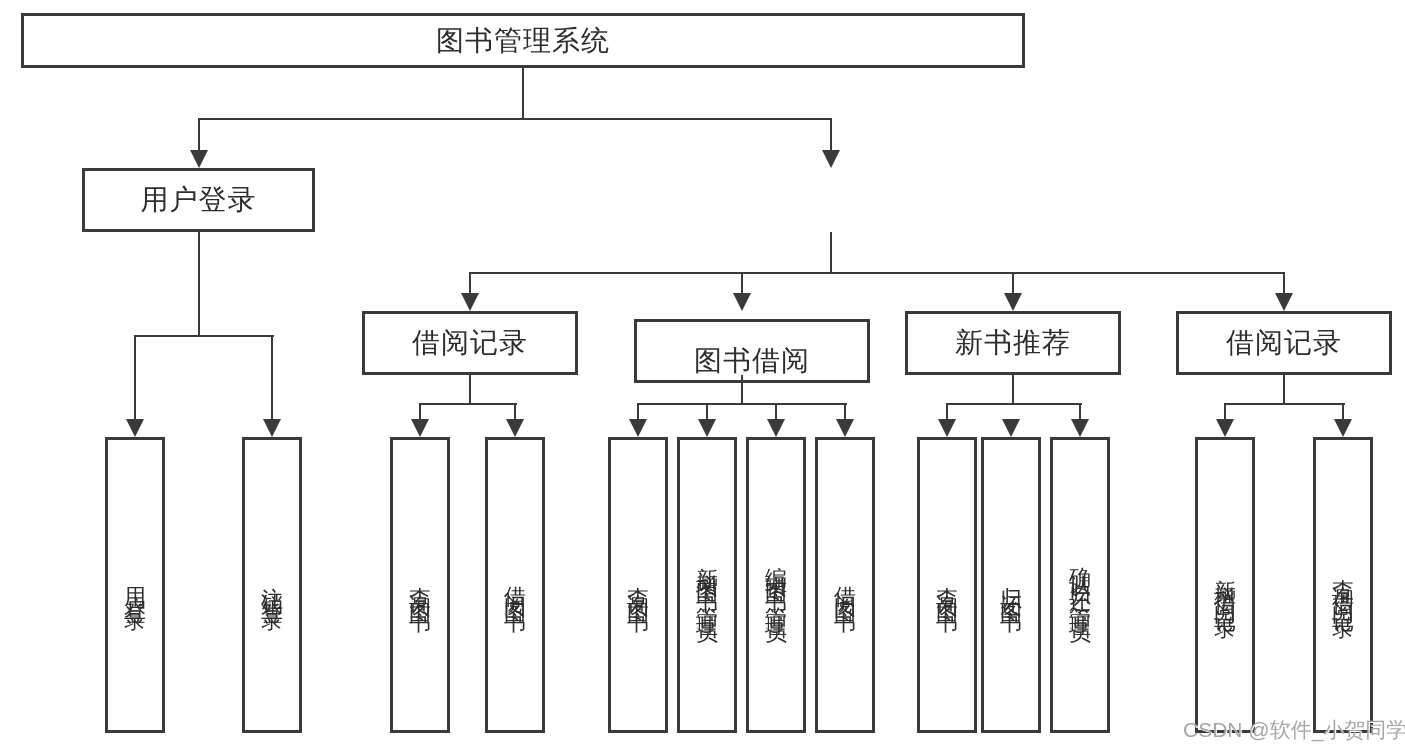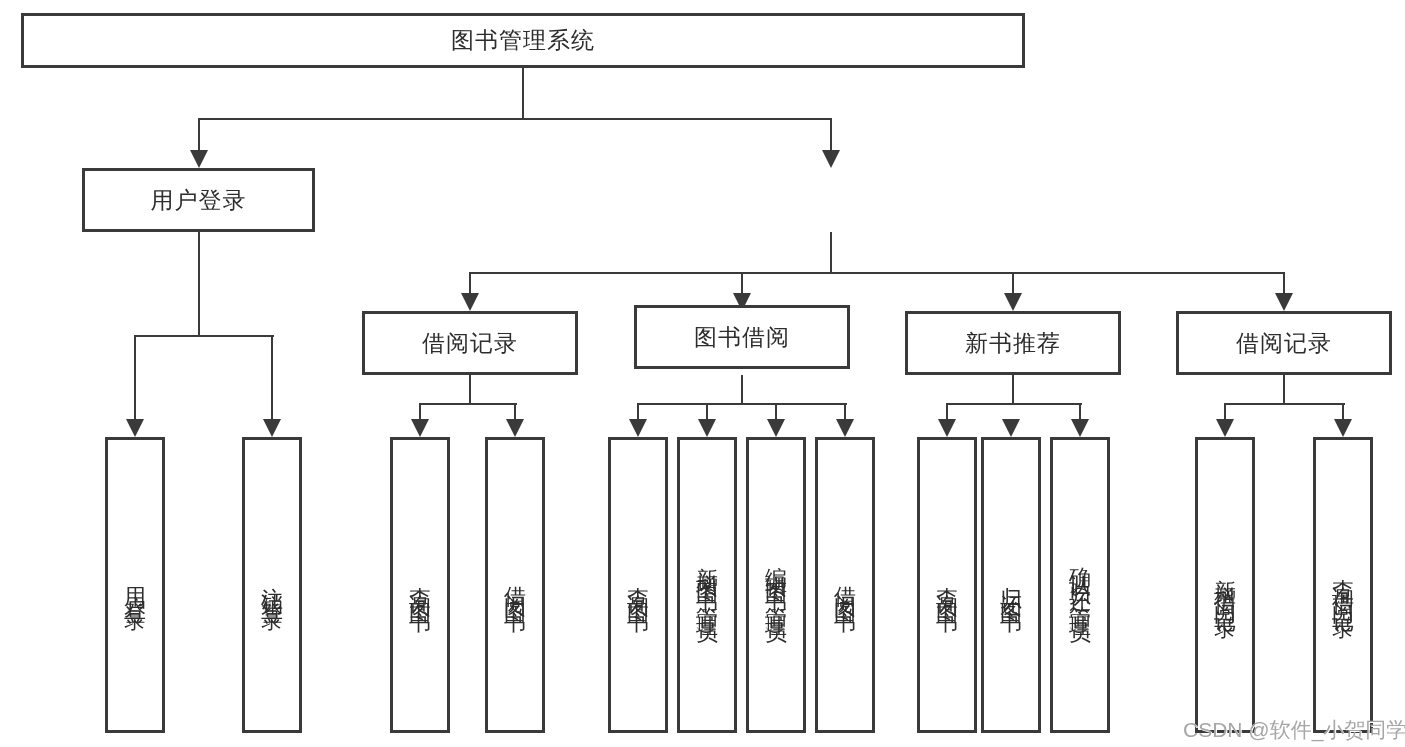--- a/index.html
+++ b/index.html
@@ -20,21 +20,21 @@
   .box {
     position: absolute;
     box-sizing: border-box;
     border: 3px solid #3a3a3a;
     background: #ffffff;
     display: flex;
     align-items: center;
     justify-content: center;
   }
   .box span {
-    font-size: 23px;
+    font-size: 28px;
     letter-spacing: 1px;
     color: #2d2d2d;
     white-space: nowrap;
   }
   
   .vbox {
     position: absolute;
     box-sizing: border-box;
     border: 3px solid #3a3a3a;
     background: #ffffff;
@@ -116,21 +116,21 @@
   <div class="vl" style="left:1012px; top:272px; height:24px;"></div>
   <div class="vl" style="left:1283px; top:272px; height:24px;"></div>
   <div class="arrow" style="left:461px; top:293px;"></div>
   <div class="arrow" style="left:733px; top:293px;"></div>
   <div class="arrow" style="left:1004px; top:293px;"></div>
   <div class="arrow" style="left:1275px; top:293px;"></div>
 
   <div class="box" style="left:362px; top:311px; width:216px; height:64px;">
     <span>借阅记录</span>
   </div>
-  <div class="box" style="left:634px; top:305px; width:216px; height:64px;">
+  <div class="box" style="left:634px; top:319px; width:236px; height:64px;align-items:flex-end;">
     <span>图书借阅</span>
   </div>
   <div class="box" style="left:905px; top:311px; width:216px; height:64px;">
     <span>新书推荐</span>
   </div>
   <div class="box" style="left:1176px; top:311px; width:216px; height:64px;">
     <span>借阅记录</span>
   </div>
 
   <div class="vl" style="left:469px; top:375px; height:30px;"></div>

